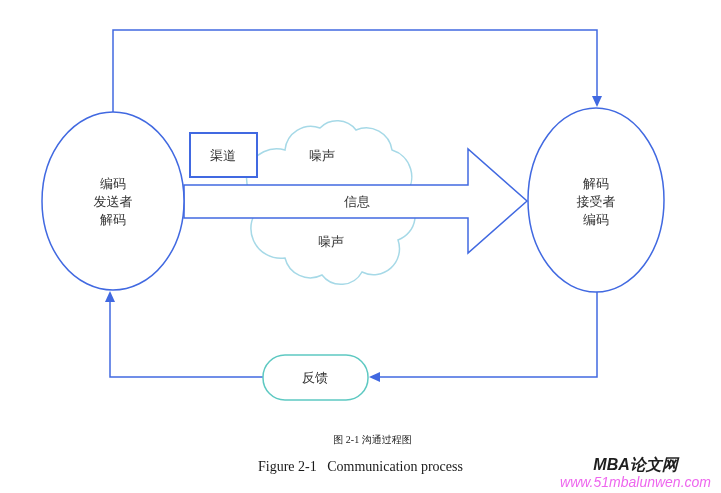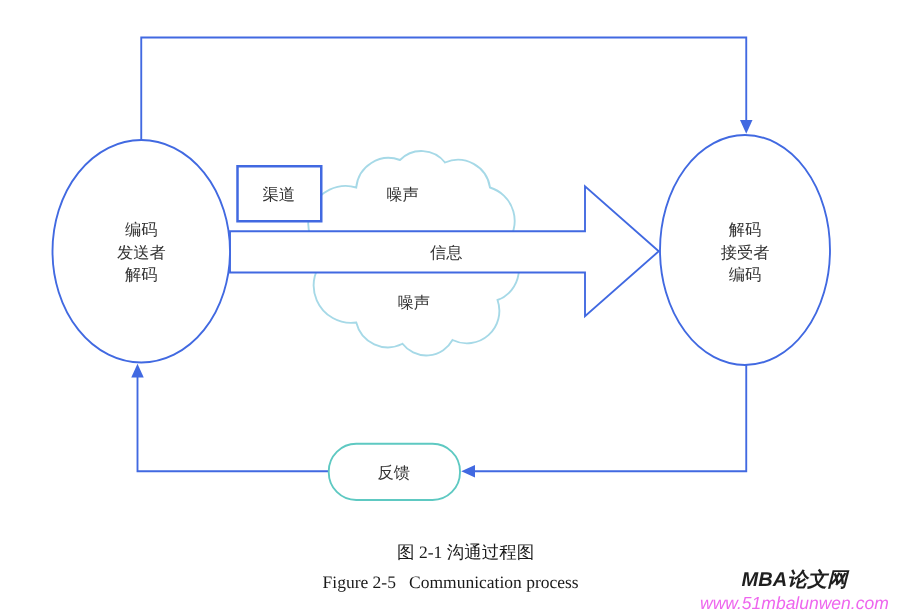--- a/index.html
+++ b/index.html
@@ -24,21 +24,21 @@
   }
   .caption-zh, .caption-en {
     position: absolute;
     left: 0;
     width: 100%;
     text-align: center;
     color: #1a1a1a;
     font-family: "Liberation Serif", serif;
     white-space: pre;
   }
-  .caption-zh { top: 433px; font-size: 14px; padding-left: 24px; }
+  .caption-zh { top: 433px; font-size: 10px; padding-left: 24px; }
   .caption-en { top: 459px; font-size: 14px; }
   .watermark {
     position: absolute;
     right: 10px;
     top: 456px;
     text-align: center;
     line-height: 1.15;
   }
   .watermark-brand {
     font-family: "Liberation Sans", sans-serif;
@@ -100,20 +100,20 @@
     <polygon points="380,372 380,382 369,377" fill="#4169e1"></polygon>
 
     <path d="M 263 377 L 110 377 L 110 296" fill="none" stroke="#4169e1" stroke-width="1.5"></path>
     <polygon points="105,302 115,302 110,291" fill="#4169e1"></polygon>
 
     <rect x="263" y="355" width="105" height="45" rx="22" ry="22" fill="#ffffff" stroke="#5ec9c2" stroke-width="1.5"></rect>
     <text x="315" y="382" text-anchor="middle" class="diagram-label">反馈</text>
   </svg>
 
   <div class="caption-zh">图 2-1 沟通过程图</div>
-  <div class="caption-en">Figure 2-5   Communication process</div>
+  <div class="caption-en">Figure 2-1   Communication process</div>
 
   <div class="watermark">
     <div class="watermark-brand">MBA论文网</div>
     <div class="watermark-url">www.51mbalunwen.com</div>
   </div>
 
 </div>
 
 </body></html>

